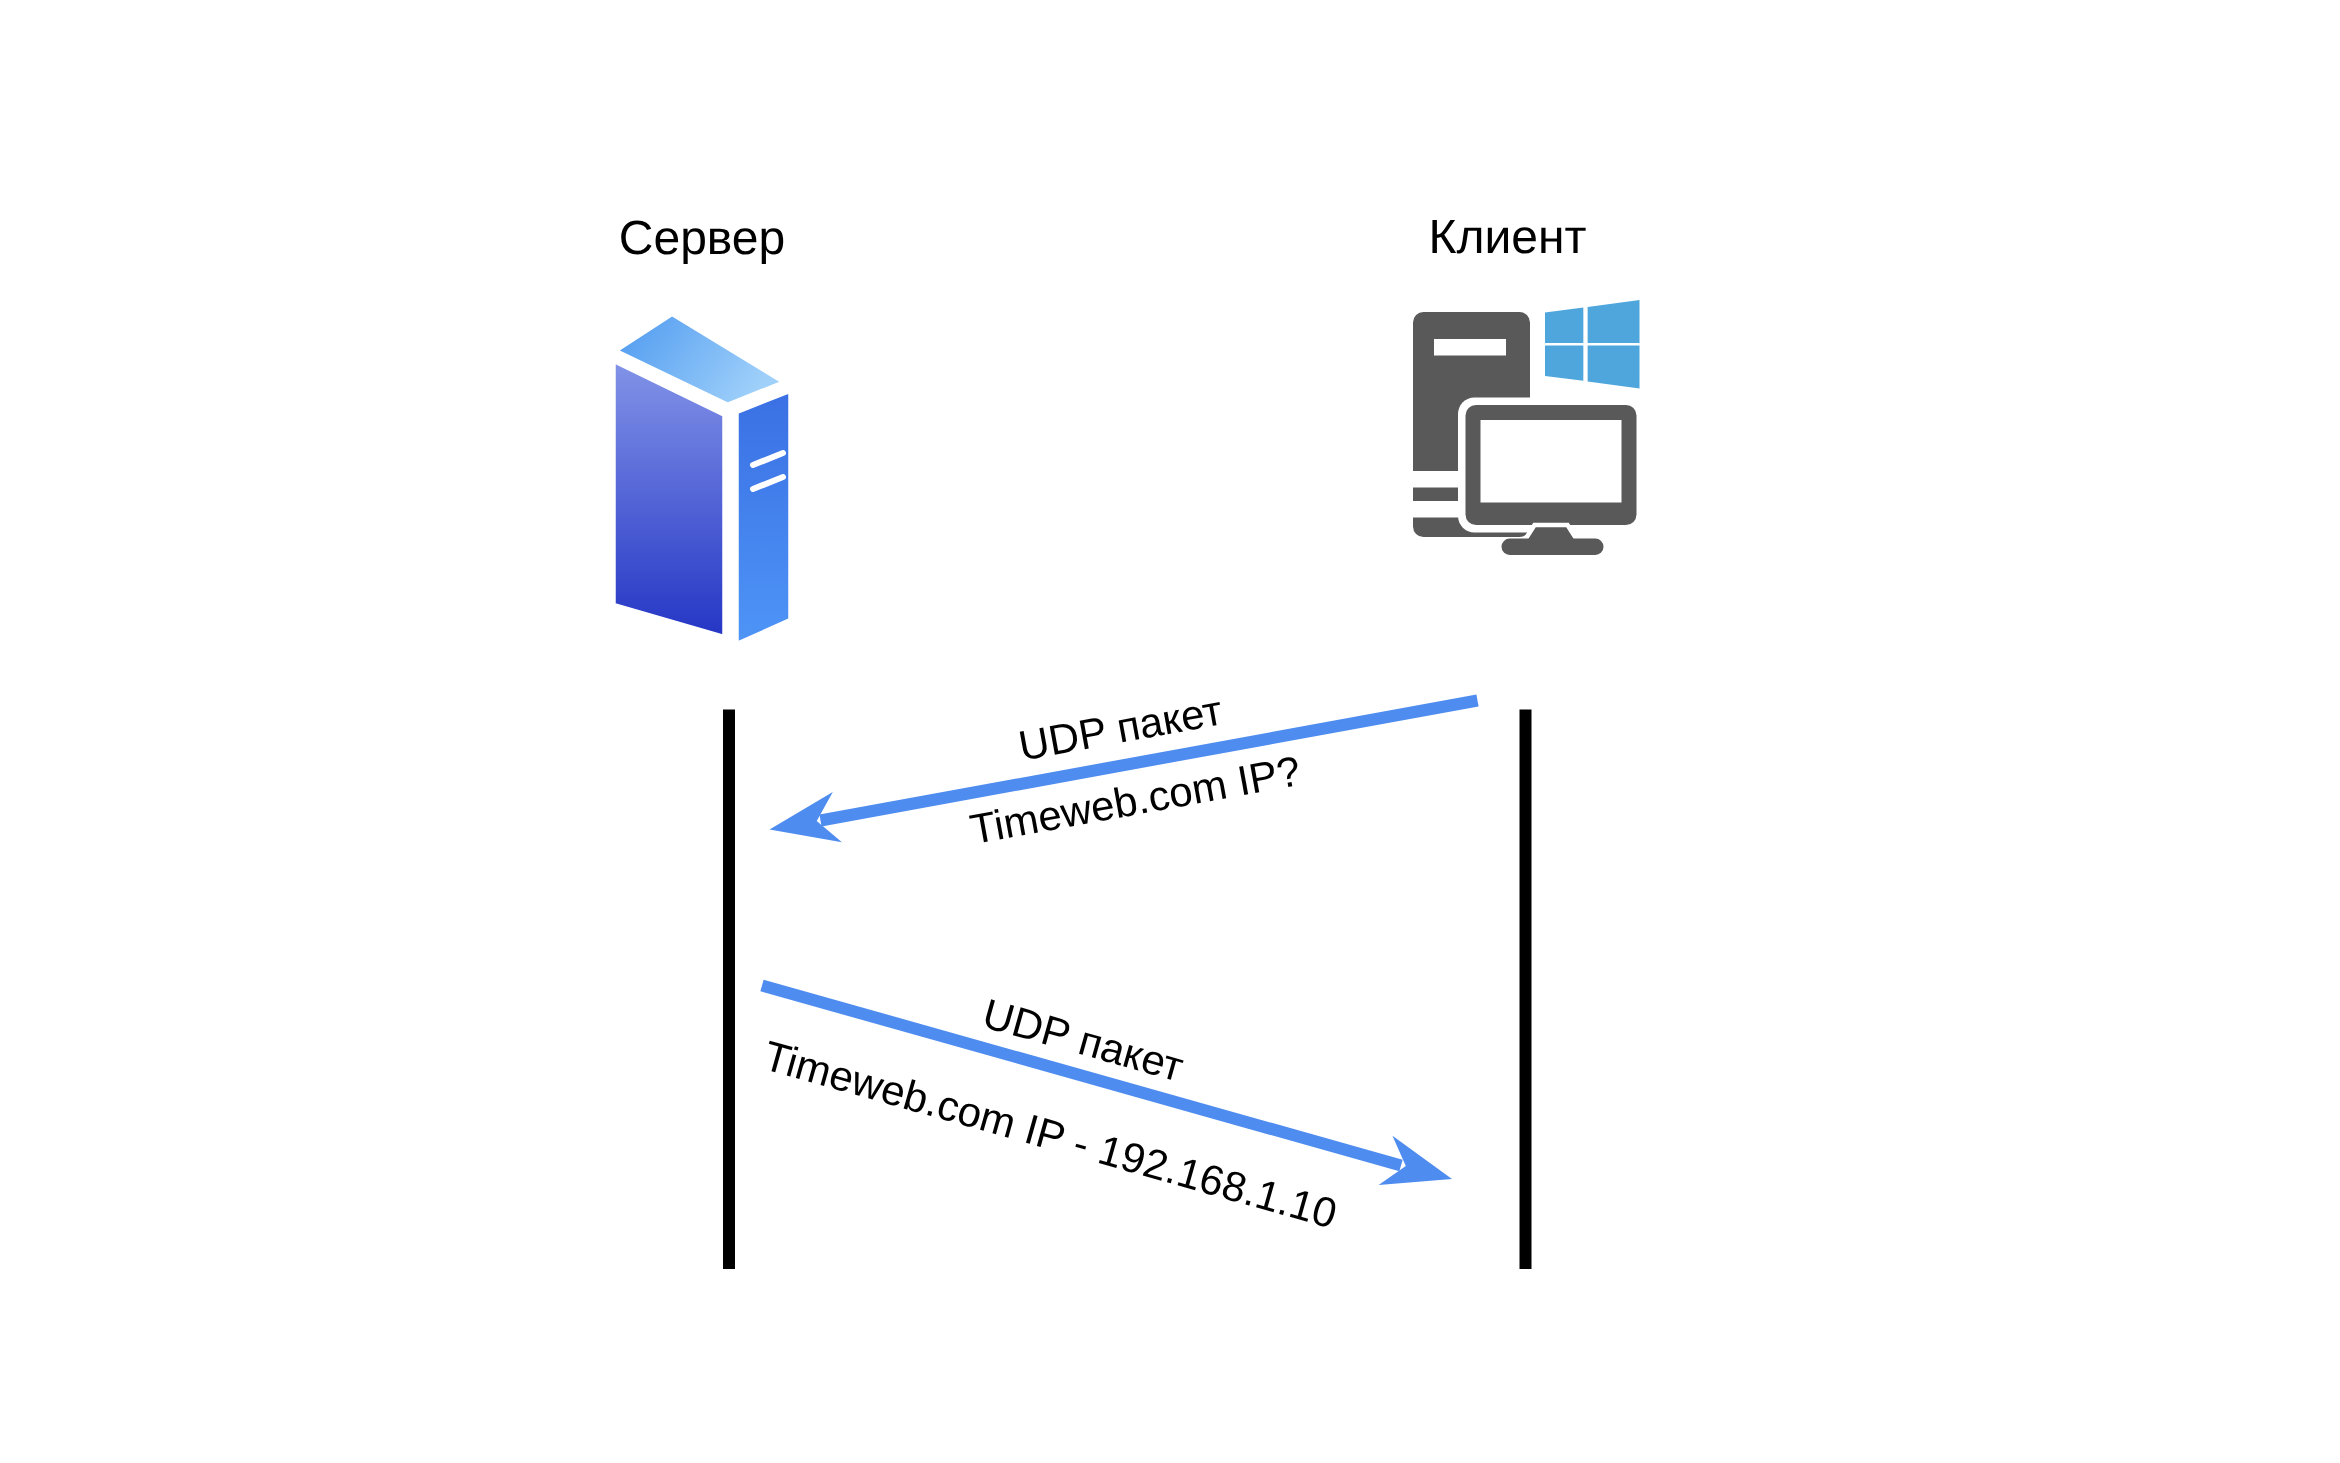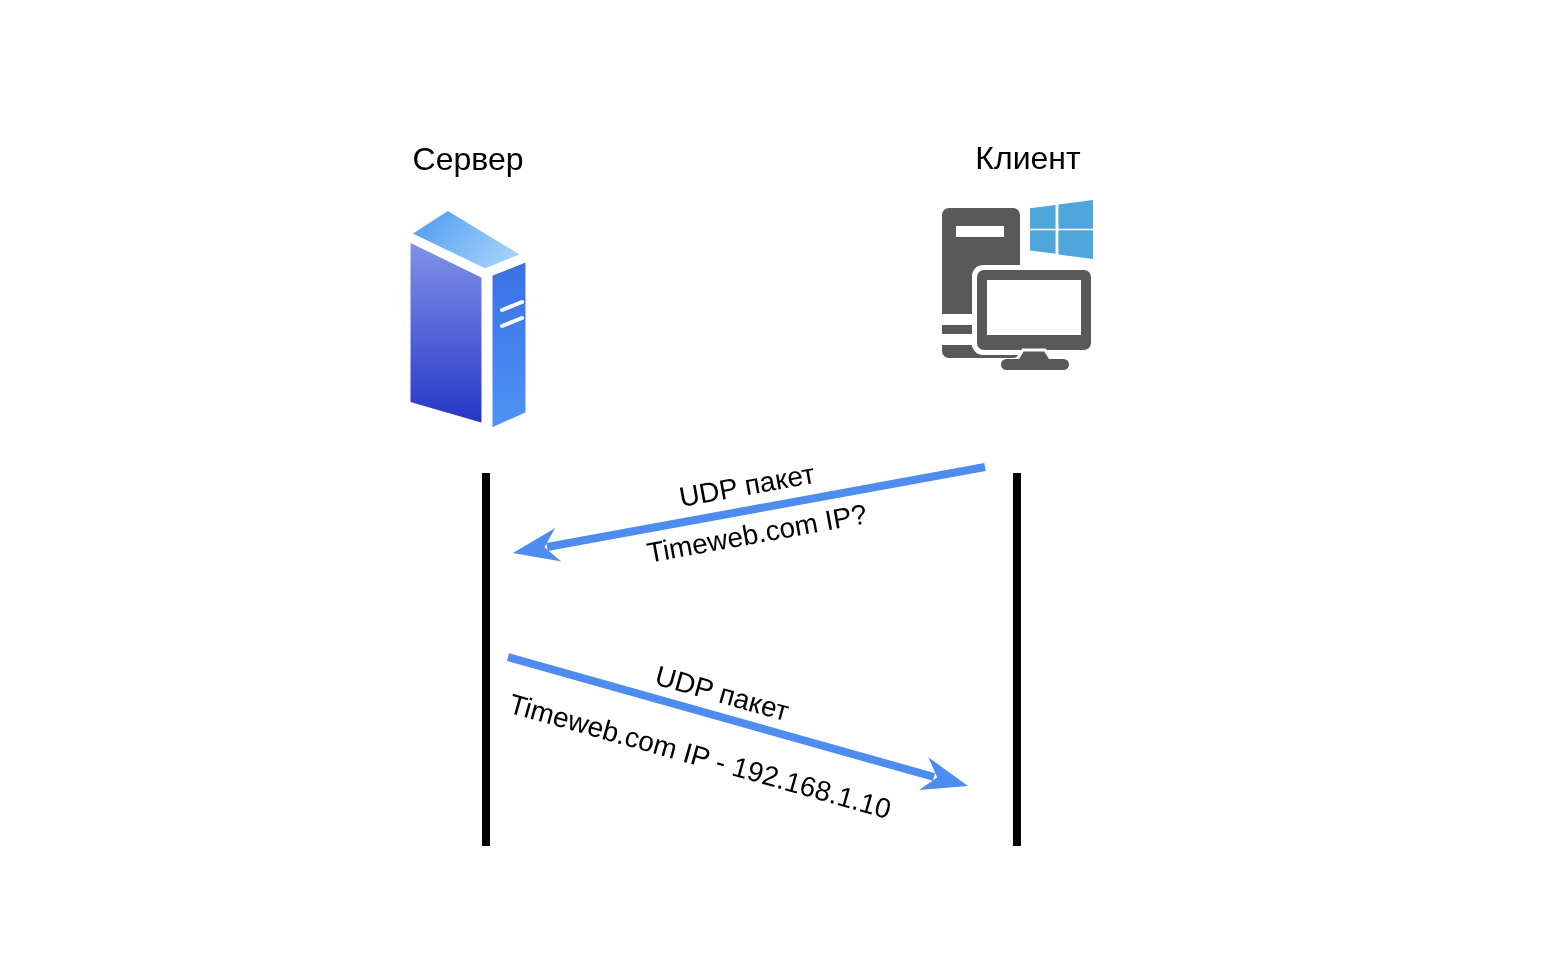--- a/index.html
+++ b/index.html
@@ -15,21 +15,21 @@
     background: #ffffff;
   }
   .actor-label {
     position: absolute;
     transform: translate(-50%, -50%);
     font-size: 32px;
     color: #000000;
     white-space: nowrap;
   }
   .server-label { left: 468px; top: 159px; }
-  .client-label { left: 1028px; top: 158px; }
+  .client-label { left: 1005px; top: 158px; }
   .icon-svg { position: absolute; }
   .server-icon-svg { left: 405px; top: 205px; }
   .client-icon-svg { left: 935px; top: 198px; }
   .lifeline {
     position: absolute;
     width: 8px; height: 373px; top: 473px;
     background: #000000;
   }
   .lifeline-server { left: 482px; }
   .lifeline-client { left: 1013px; }

